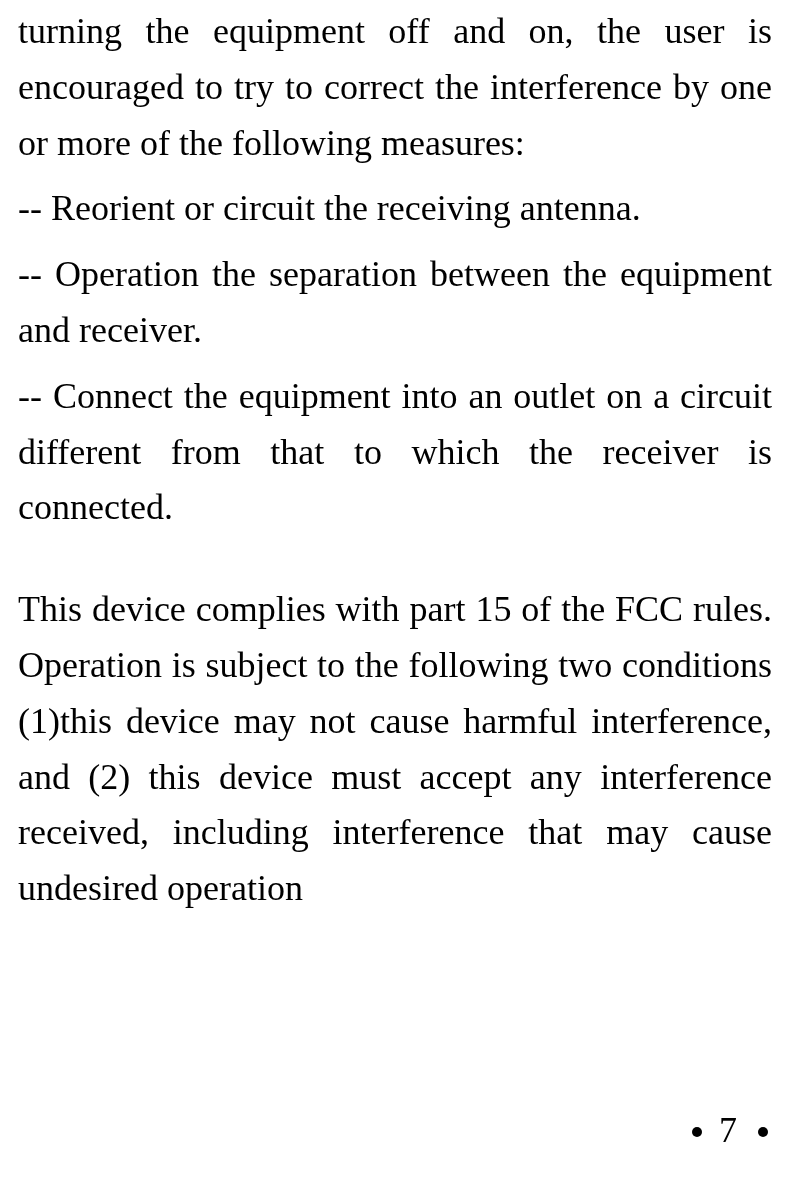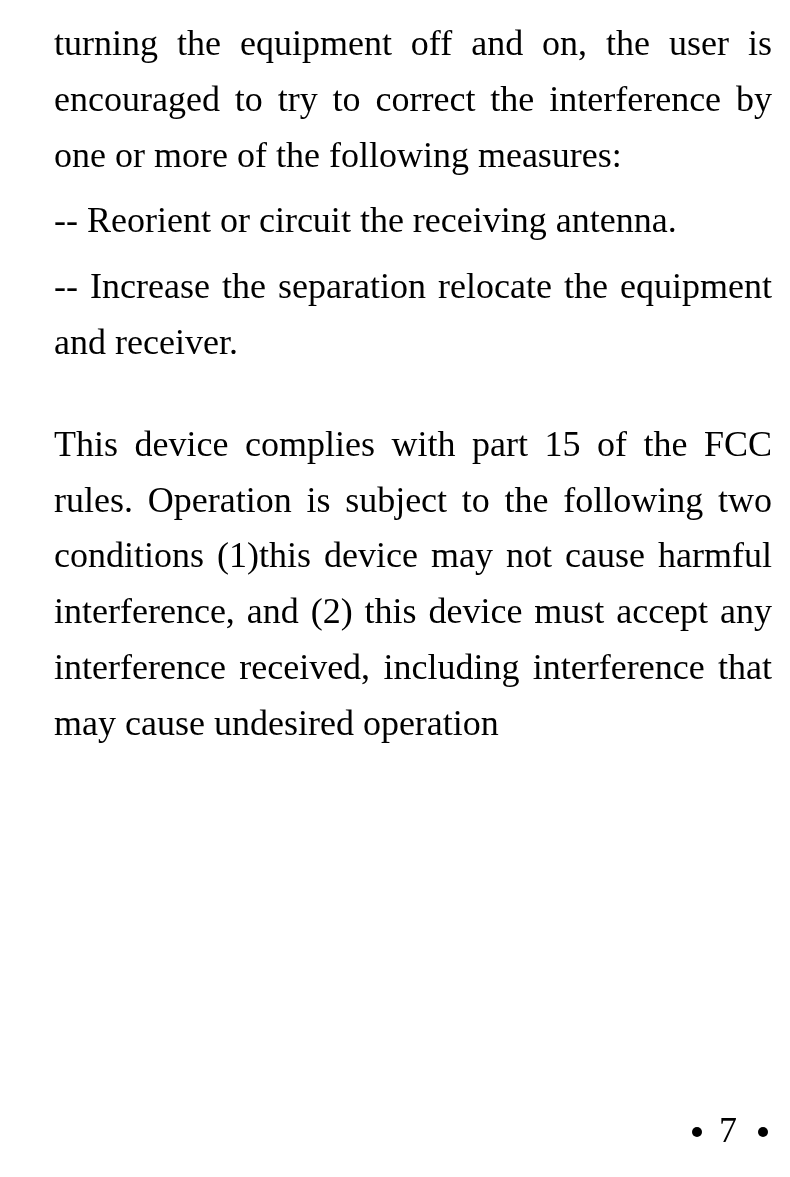--- a/index.html
+++ b/index.html
@@ -15,22 +15,21 @@
       font-family: "Times New Roman", Times, serif;
       font-size: 36px;
       line-height: 1.55;
       color: #000000;
       padding: 0 18px;
       position: relative;
     }
 
     .content-block {
       text-align: justify;
-      padding-top: 16px;
-      margin-left: 36px;
+      padding-top: 4px;
     }
 
     .paragraph {
       margin-bottom: 10px;
     }
 
     .bullet-item {
       margin-bottom: 10px;
       text-align: justify;
     }
@@ -67,23 +66,26 @@
 
   <div class="paragraph">
     <span>turning the equipment off and on, the user is encouraged to try to correct the interference by one or more of the following measures:</span>
   </div>
 
   <div class="bullet-item">
     <span>-- Reorient or circuit the receiving antenna.</span>
   </div>
 
   <div class="bullet-item">
-    <span>-- Increase the separation relocate the equipment and receiver.</span>
+    <span>-- Operation the separation between the equipment and receiver.</span>
   </div>
 
+  <div class="bullet-item">
+    <span>-- Connect the equipment into an outlet on a circuit different from that to which the receiver is connected.</span>
+  </div>
 
 
   <div class="spacer"></div>
 
   <div class="paragraph">
     <span>This device complies with part 15 of the FCC rules. Operation is subject to the following two conditions (1)this device may not cause harmful interference, and (2) this device must accept any interference received, including interference that may cause undesired operation</span>
   </div>
 
 </div>
 

